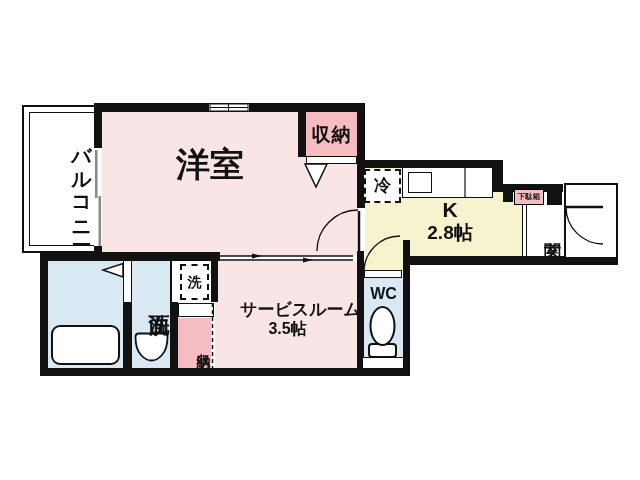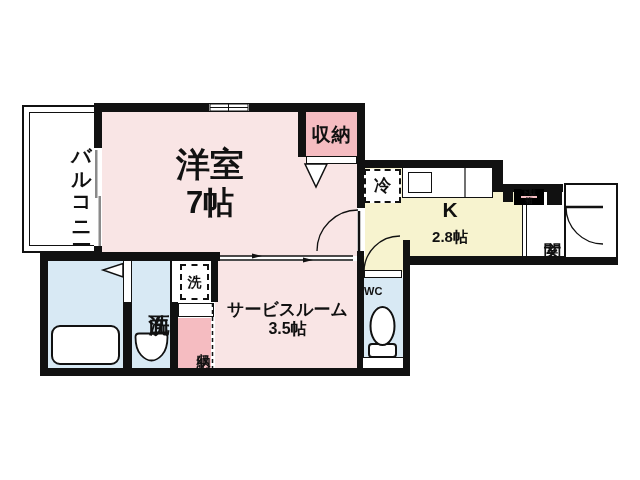--- a/index.html
+++ b/index.html
@@ -76,21 +76,21 @@
 
   <div class="abs whitebox" style="left:402px;top:167px;width:91px;height:31px;"></div>
   <div class="abs whitebox" style="left:408px;top:172px;width:24px;height:21px;"></div>
 
   <div class="abs center-flex" style="left:180px;top:264px;width:29px;height:36px;background:#fff;border:2px dashed #111;box-sizing:border-box;">
     <span class="label" style="position:static;font-size:14px;">洗</span>
   </div>
 
   <div class="abs" style="left:51px;top:325px;width:69px;height:40px;background:#fff;border:2px solid #111;border-radius:9px;box-sizing:border-box;"></div>
 
-  <div class="abs center-flex closet-pink" style="left:514px;top:189px;width:30px;height:16px;border:7px solid #000000;box-sizing:border-box;">
+  <div class="abs center-flex closet-pink" style="left:514px;top:189px;width:30px;height:16px;border:1px solid #000000;box-sizing:border-box;">
     <span class="label" style="position:static;font-size:7.5px;letter-spacing:0;">下駄箱</span>
   </div>
 
   <div class="abs" style="left:564px;top:183px;width:54px;height:76px;background:#fff;border:2px solid #111;box-sizing:border-box;"></div>
 
   <svg width="640" height="480" viewBox="0 0 640 480">
 
     <g>
       <rect x="210" y="104" width="38" height="7" fill="#fff" stroke="#111" stroke-width="1"></rect>
       <line x1="210" y1="107.5" x2="248" y2="107.5" stroke="#111" stroke-width="1"></line>
@@ -136,43 +136,42 @@
 
     <path d="M135.5,337 Q135.5,333.5 139,333.5 L164,333.5 Q167.5,333.5 167.5,337 Q167.5,349 162,355 Q157,360.5 151.5,360.5 Q146,360.5 141,355 Q135.5,349 135.5,337 Z" fill="#fff" stroke="#111" stroke-width="1.8"></path>
   </svg>
 
   <div class="label vtext" style="left:30px;top:119px;width:62px;height:130px;font-size:20px;display:flex;justify-content:center;">
       <span>バルコニー</span>
     </div>
 
   <div class="label" style="left:95px;top:150px;width:230px;">
     <div style="font-size:34px;font-family:Liberation Mono, monospace;">洋室</div>
-    <div style="font-size:31px;margin-top:1px;">7帖</div>
   </div>
 
   <div class="label" style="left:304px;top:125px;width:55px;font-size:19px;letter-spacing:1px;">収納</div>
 
   <div class="label" style="left:390px;top:199px;width:120px;">
     <div style="font-size:21px;">K</div>
-    <div style="font-size:15px;margin-top:8px;">2.8帖</div>
+    <div style="font-size:19px;margin-top:2px;">2.8帖</div>
   </div>
 
   <div class="label vtext" style="left:527px;top:204px;width:34px;height:52px;font-size:17px;display:flex;justify-content:center;letter-spacing:1px;">
       <span>玄関</span>
     </div>
 
 
   <div class="label vtext" style="left:132px;top:268px;width:38px;height:62px;font-size:21px;display:flex;justify-content:center;letter-spacing:1px;">
       <span>洗面</span>
     </div>
 
   <div class="label vtext" style="left:178px;top:321px;width:33px;height:46px;font-size:14px;display:flex;justify-content:center;letter-spacing:1px;">
       <span>収納</span>
     </div>
 
   <div class="label" style="left:214px;top:301px;width:147px;">
-    <div style="font-size:17px;">サービスルーム</div>
+    <div style="font-size:17px;text-align:right;">サービスルーム</div>
     <div style="font-size:16px;margin-top:2px;">3.5帖</div>
   </div>
 
-  <div class="label" style="left:364px;top:286px;width:18px;font-size:11px;">WC</div>
+  <div class="label" style="left:364px;top:286px;width:39px;font-size:16px;">WC</div>
 
 </div>
 
 </body></html>

